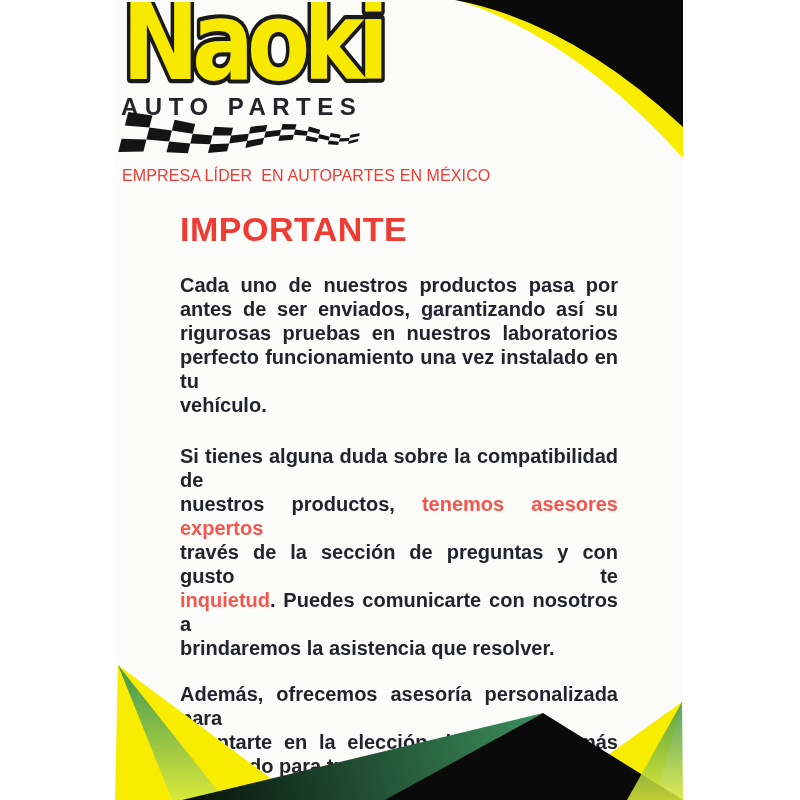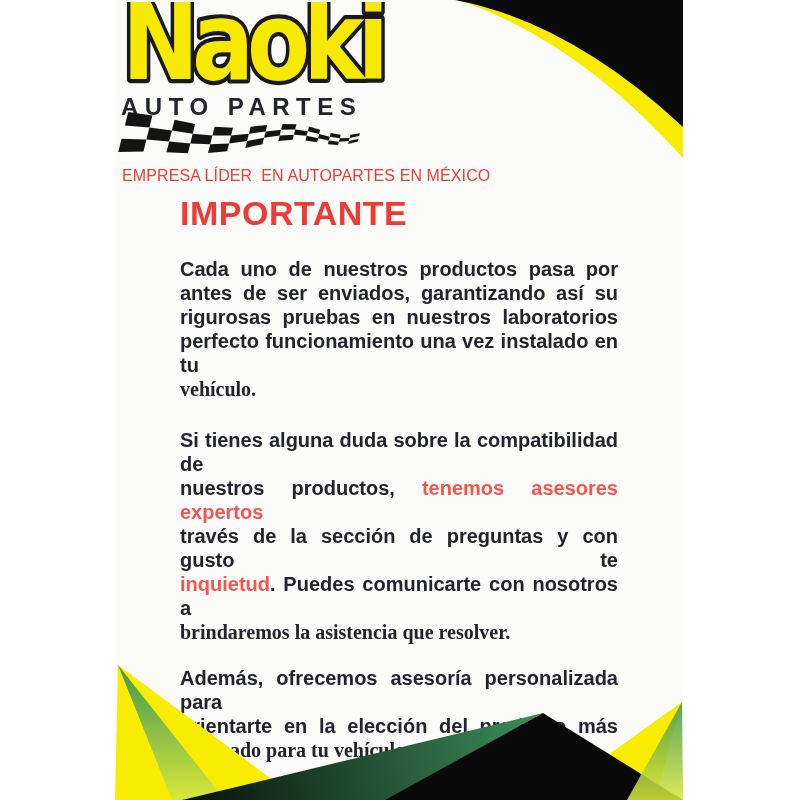--- a/index.html
+++ b/index.html
@@ -11,29 +11,29 @@
     fill:var(--brand-yellow);stroke:var(--logo-outline);stroke-width:7px;stroke-linejoin:round;paint-order:stroke fill;}
   .logo-sub{position:absolute;left:6px;top:93px;font-size:24px;font-weight:700;letter-spacing:6.5px;
     color:#23252a;white-space:pre;}
   .flag{position:absolute;left:0;top:111px;}
   .tagline{position:absolute;left:7px;top:152px;font-size:16px;font-weight:400;
     color:var(--accent-red);white-space:pre;letter-spacing:0.1px;margin-top:15px;}
   
   .deco-top{position:absolute;right:0;top:0;pointer-events:none;}
   .deco-bottom{position:absolute;left:0;top:660px;pointer-events:none;}
   
-  .content{position:absolute;left:65px;top:0;width:438px;}
+  .content{position:absolute;left:65px;top:16px;width:438px;}
   .heading{margin:193px 0 0 0;font-size:34px;line-height:40px;font-weight:800;
     letter-spacing:0.5px;color:var(--accent-red);}
   .para{margin:0;font-size:20px;font-weight:700;color:var(--text-dark);}
   .para-1{margin-top:24px;}
   .para-2{margin-top:27px;}
   .para-3{margin-top:22px;}
   .tline{line-height:24px;text-align:justify;text-align-last:justify;}
-  .tline.last{text-align-last:left;font-family:Liberation Serif, serif;}
+  .tline.last{text-align-last:left;}
   .hl{color:var(--highlight-red);}
 </style>
 </head>
 <body>
 
 <div class="card">
 
   <svg class="deco-top" width="568" height="160" viewBox="0 0 568 160">
     <path d="M343,0 L568,0 L568,158 Q462,40 343,0 Z" fill="var(--deco-yellow)"></path>
     <path d="M340,0 L568,0 L568,127 Q455,22 340,0 Z" fill="var(--deco-black)"></path>

